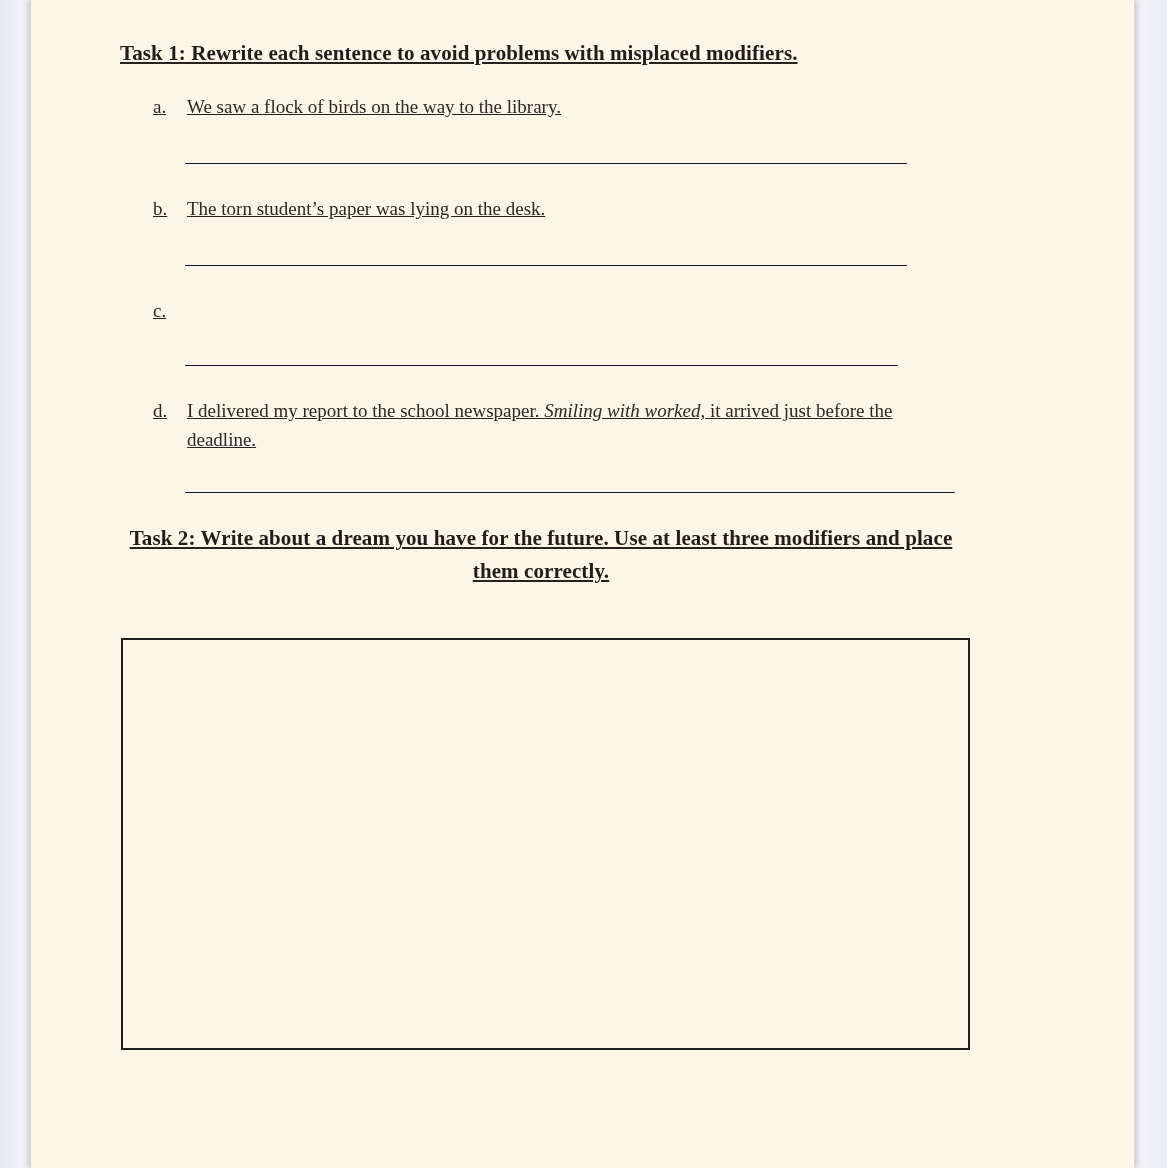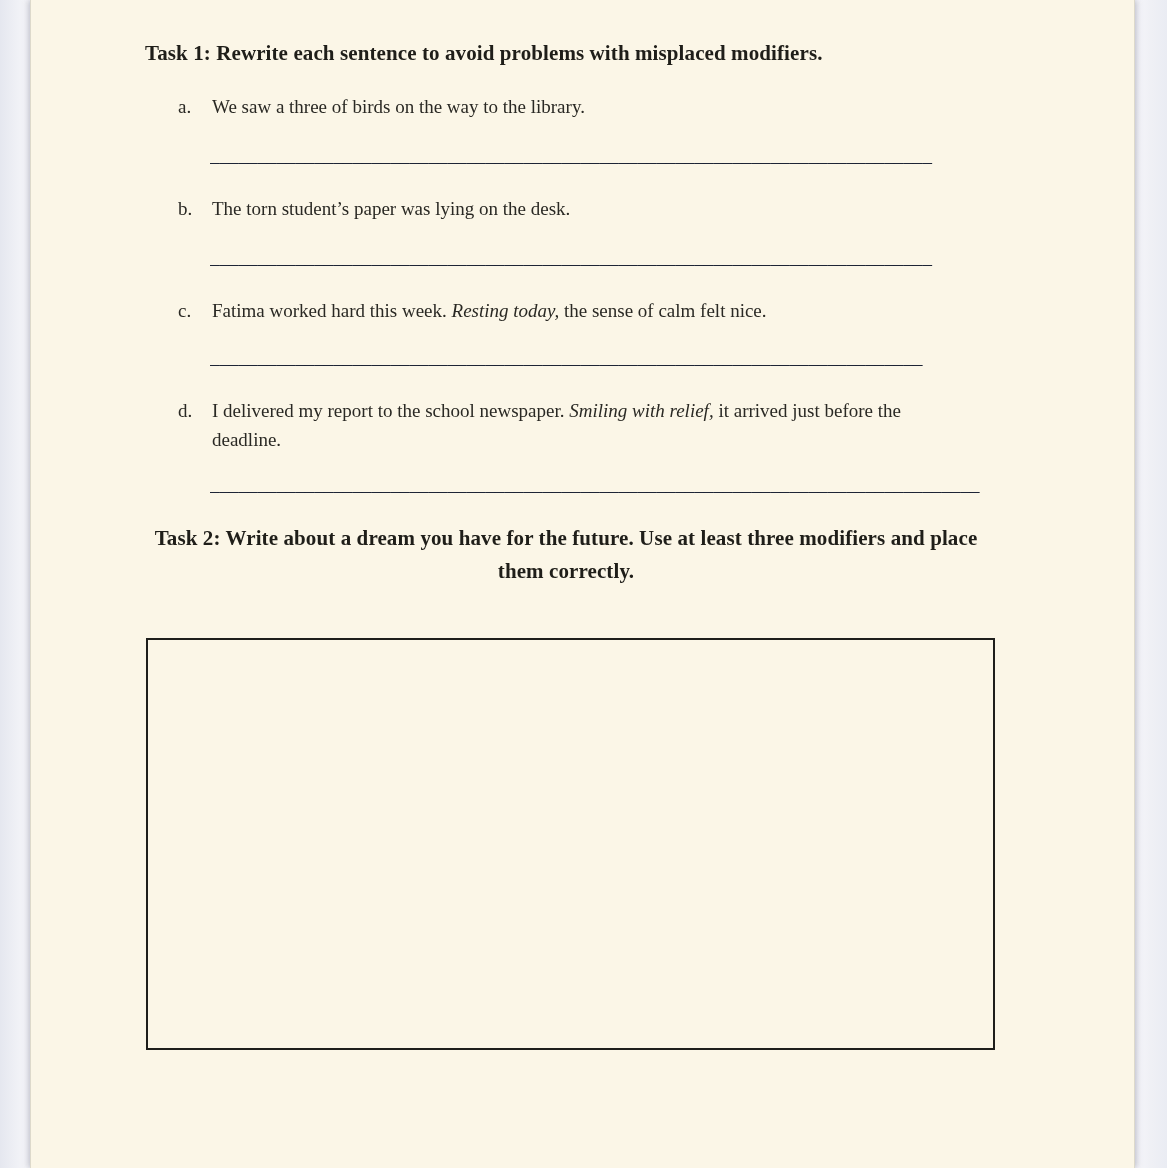--- a/index.html
+++ b/index.html
@@ -28,24 +28,25 @@
     height: 1168px;
     flex: 0 0 auto;
     background: #fbf6e7;
     border-left: 1px solid #ddd9cb;
     border-right: 1px solid #ddd9cb;
     box-sizing: border-box;
     box-shadow: -2px 0 6px rgba(80, 85, 110, 0.25), 2px 0 6px rgba(80, 85, 110, 0.25);
     position: relative;
   }
   .content {
-    margin-left: 114px;
+    margin-left: 89px;
     padding-top: 40px;
     width: 848px;
     color: #24231e;
+    text-decoration: underline;
   }
   .heading {
     font-size: 21px;
     line-height: 26px;
     font-weight: bold;
     margin: 0;
     letter-spacing: 0.1px;
     color: #1f1e19;
   }
   .heading.task2 {
@@ -105,40 +106,39 @@
 
 <div class="strip-left"></div>
 
 <div class="page">
   <div class="content">
 
     <h2 class="heading mt-h1">Task 1: Rewrite each sentence to avoid problems with misplaced modifiers.</h2>
 
     <div class="item mt-a">
       <span class="marker">a.</span>
-      <p class="itext"><span>We saw a three of birds on the way to the library.</span><span class="it"></span><span></span></p>
+      <p class="itext"><span>We saw a flock of birds on the way to the library.</span><span class="it"></span><span></span></p>
     </div>
     <div class="blank mt-bla">____________________________________________________________________________</div>
 
     <div class="item mt-b">
       <span class="marker">b.</span>
       <p class="itext"><span>The torn student’s paper was lying on the desk.</span><span class="it"></span><span></span></p>
     </div>
     <div class="blank mt-blb">____________________________________________________________________________</div>
 
 
     <div class="item mt-c">
       <span class="marker">c.</span>
-      <p class="itext"><span>Fatima worked hard this week. </span><span class="it">Resting today,</span><span> the sense of calm felt nice.</span></p>
     </div>
     <div class="blank mt-blc">___________________________________________________________________________</div>
 
     <div class="item mt-d">
       <span class="marker">d.</span>
-      <p class="itext"><span>I delivered my report to the school newspaper. </span><span class="it">Smiling with relief,</span><span> it arrived just before the deadline.</span></p>
+      <p class="itext"><span>I delivered my report to the school newspaper. </span><span class="it">Smiling with worked,</span><span> it arrived just before the deadline.</span></p>
     </div>
     <div class="blank mt-bld">_________________________________________________________________________________</div>
 
     <h2 class="heading task2 mt-t2">Task 2: Write about a dream you have for the future. Use at least three modifiers and place them correctly.</h2>
 
     <div class="writebox"></div>
 
   </div>
 </div>
 

